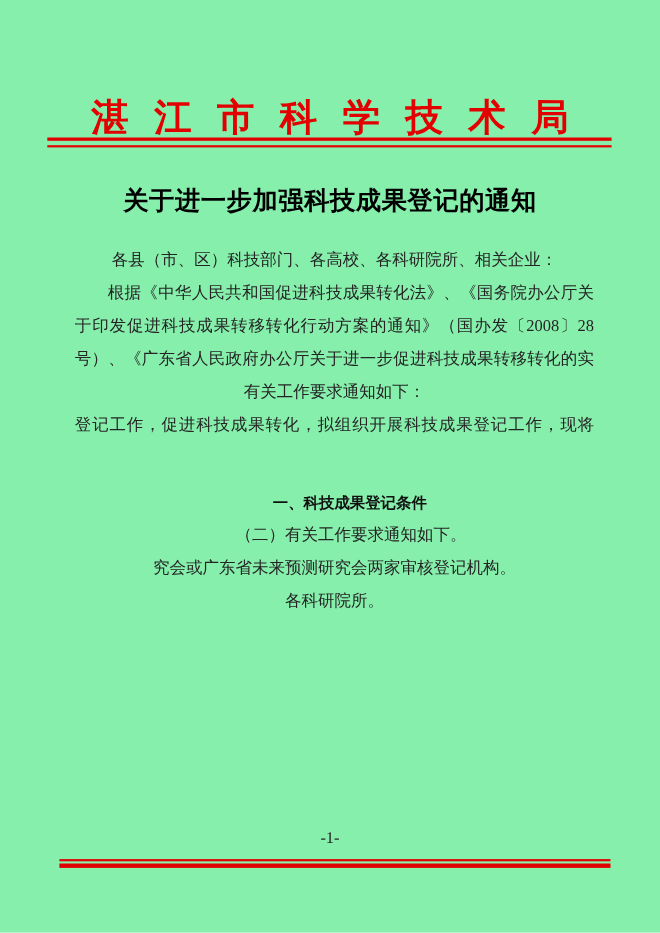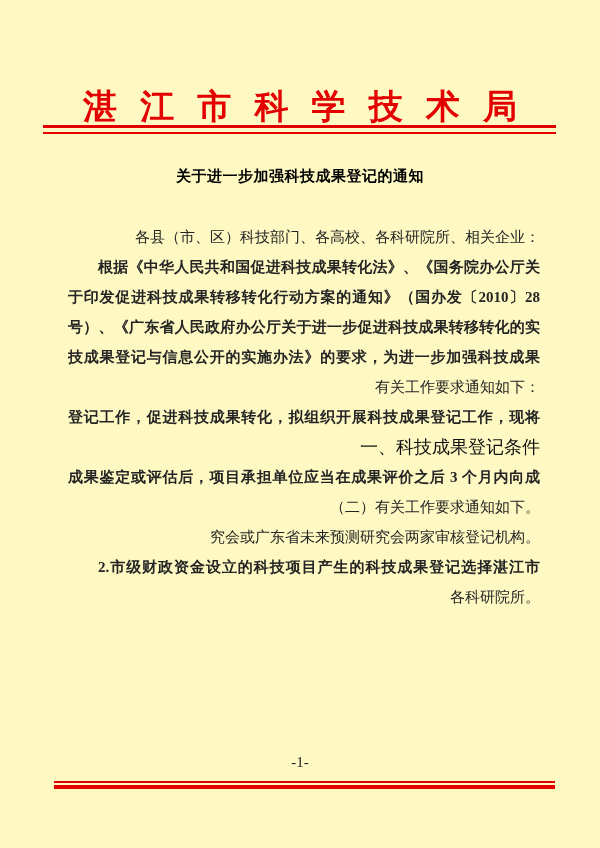--- a/index.html
+++ b/index.html
@@ -4,21 +4,21 @@
 <style>
   html, body {
     margin: 0;
     padding: 0;
     background: #ffffff;
   }
   .page {
     position: relative;
     width: 600px;
     height: 848px;
-    background: #fef9c3;
+    background: #86efac;
     overflow: hidden;
     font-family: "Liberation Serif", "DejaVu Serif", serif;
   }
   
   .agency {
     position: absolute;
     top: 84px;
     left: 0;
     right: 0;
     text-align: center;
@@ -48,59 +48,59 @@
     background: #e30000;
   }
   
   .doc-title {
     position: absolute;
     top: 167px;
     left: 0;
     right: 0;
     text-align: center;
     font-weight: bold;
-    font-size: 15px;
+    font-size: 23px;
     color: #000000;
     letter-spacing: 0.5px;
   }
   
   .body-text {
     position: absolute;
     top: 222px;
     left: 68px;
     width: 472px;
     font-size: 15px;
     line-height: 30px;
     color: #242424;
   }
   .line {
     height: 30px;
     overflow: hidden;
-    text-align: right;
+    text-align: center;
     white-space: normal;
   }
   .line.j {
     text-align: justify;
     text-justify: inter-character;
-    font-weight: bold;
   }
   .line.j::after {
     content: "";
     display: inline-block;
     width: 100%;
     height: 0;
   }
   .line.ind {
     text-indent: 2em;
   }
   .line.head {
     font-family: "Liberation Sans", "DejaVu Sans", sans-serif;
-    font-weight: normal;
-    font-size: 18px;
+    font-weight: bold;
+    font-size: 14px;
     color: #111111;
+    margin-top: 40px;
   }
   
   .page-number {
     position: absolute;
     top: 754px;
     left: 0;
     right: 0;
     text-align: center;
     font-size: 15px;
     color: #242424;
@@ -130,30 +130,27 @@
   <div class="agency">湛江市科学技术局</div>
 
   <div class="rule-top-thick"></div>
   <div class="rule-top-thin"></div>
 
   <div class="doc-title">关于进一步加强科技成果登记的通知</div>
 
   <div class="body-text">
       <div class="line">各县（市、区）科技部门、各高校、各科研院所、相关企业：</div>
       <div class="line j ind">根据《中华人民共和国促进科技成果转化法》、《国务院办公厅关</div>
-      <div class="line j">于印发促进科技成果转移转化行动方案的通知》（国办发〔2010〕28</div>
+      <div class="line j">于印发促进科技成果转移转化行动方案的通知》（国办发〔2008〕28</div>
       <div class="line j">号）、《广东省人民政府办公厅关于进一步促进科技成果转移转化的实</div>
-      <div class="line j">技成果登记与信息公开的实施办法》的要求，为进一步加强科技成果</div>
       <div class="line">有关工作要求通知如下：</div>
       <div class="line j">登记工作，促进科技成果转化，拟组织开展科技成果登记工作，现将</div>
       <div class="line ind head">一、科技成果登记条件</div>
-      <div class="line j">成果鉴定或评估后，项目承担单位应当在成果评价之后 3 个月内向成</div>
       <div class="line ind">（二）有关工作要求通知如下。</div>
       <div class="line">究会或广东省未来预测研究会两家审核登记机构。</div>
-      <div class="line j ind">2.市级财政资金设立的科技项目产生的科技成果登记选择湛江市</div>
       <div class="line">各科研院所。</div>
     </div>
 
   <div class="page-number">-1-</div>
 
   <div class="rule-bottom-thin"></div>
   <div class="rule-bottom-thick"></div>
 
 </div>
 

